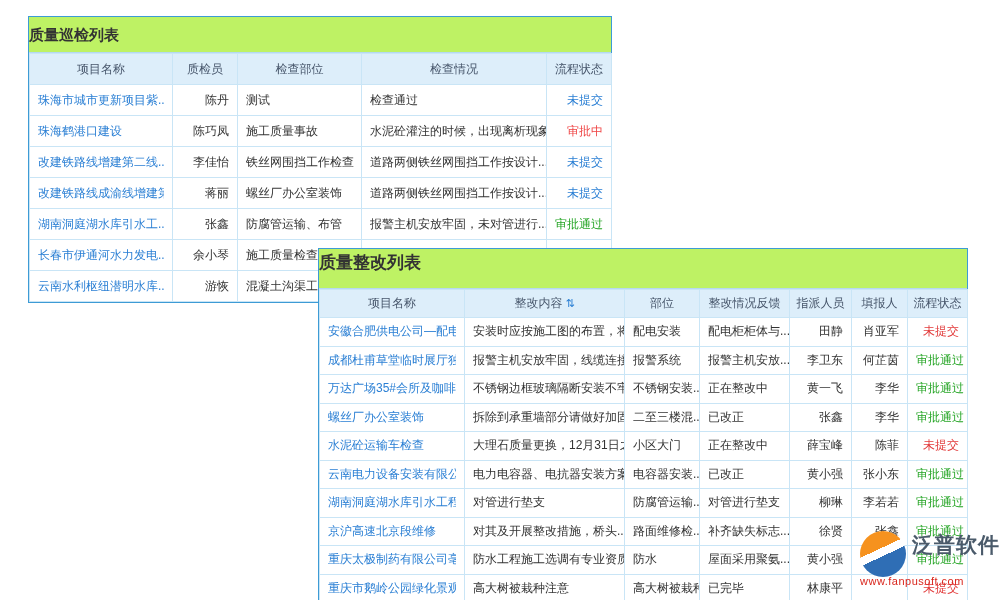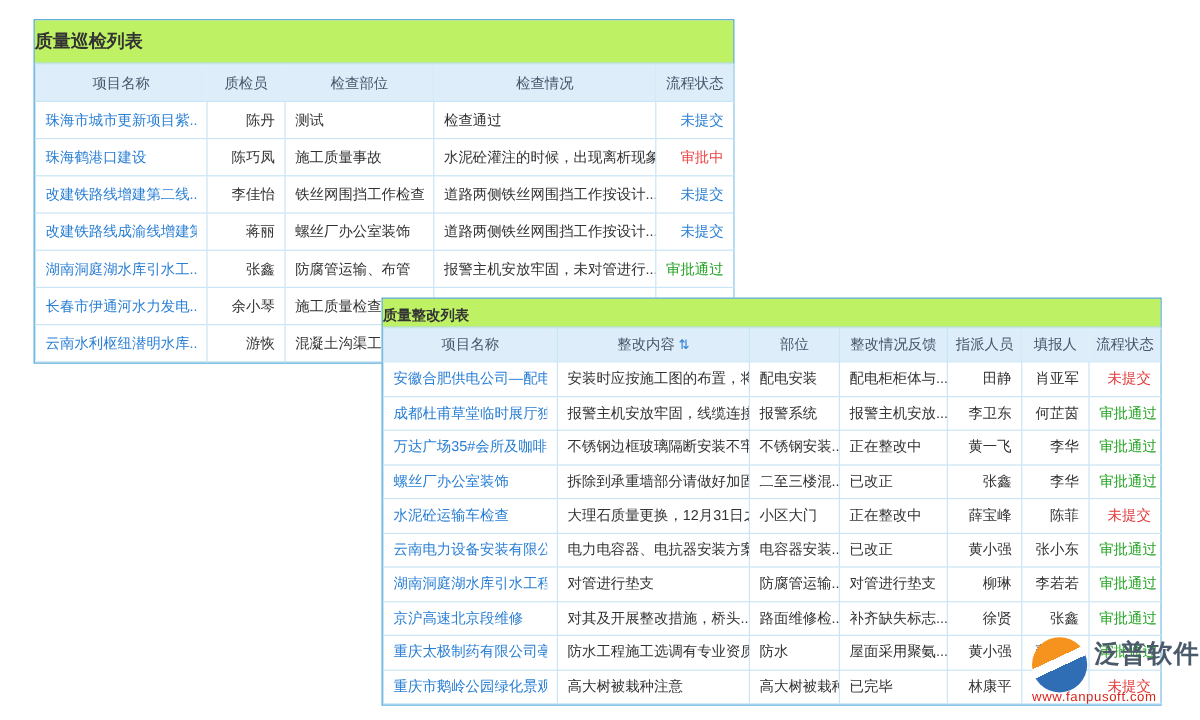--- a/index.html
+++ b/index.html
@@ -49,21 +49,21 @@
   tr.row { cursor:pointer; background:#ffffff; }
 
   
   .patrol-card { left:28px; top:16px; width:584px; }
   .patrol-card .card-title { height:36px; line-height:36px; font-size:15px; }
   .patrol-card th { height:31px; }
   .patrol-card td { height:31px; }
 
   
   .rectify-card { left:318px; top:248px; width:650px; z-index:5; }
-  .rectify-card .card-title { height:24px; line-height:28px; font-size:12px; }
+  .rectify-card .card-title { height:40px; line-height:28px; font-size:17px; }
   .rectify-card th { height:28px; }
   .rectify-card td { height:28.5px; }
 
   .sortable { cursor:pointer;margin-left:36px; }
   .sort-icon { color:#2a7fd4; font-size:11px; margin-left:3px; cursor:pointer; }
 
   
   .logo { position:absolute; left:860px; top:531px; width:138px; z-index:9; }
   .logo-row { display:flex; align-items:flex-start; gap:6px; }
   .logo-icon {

